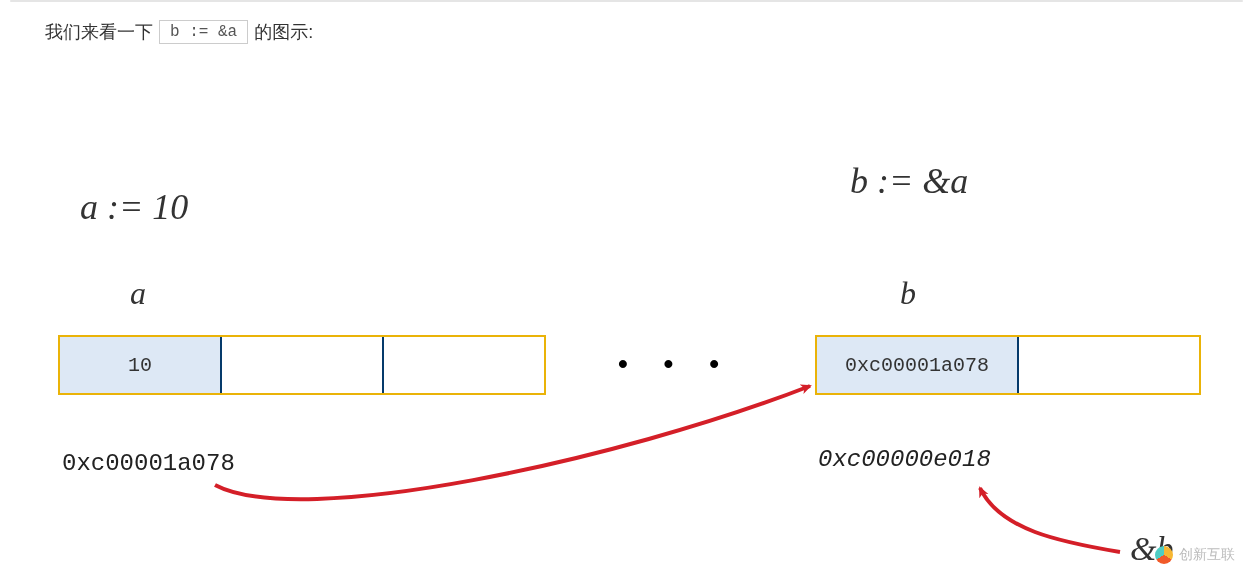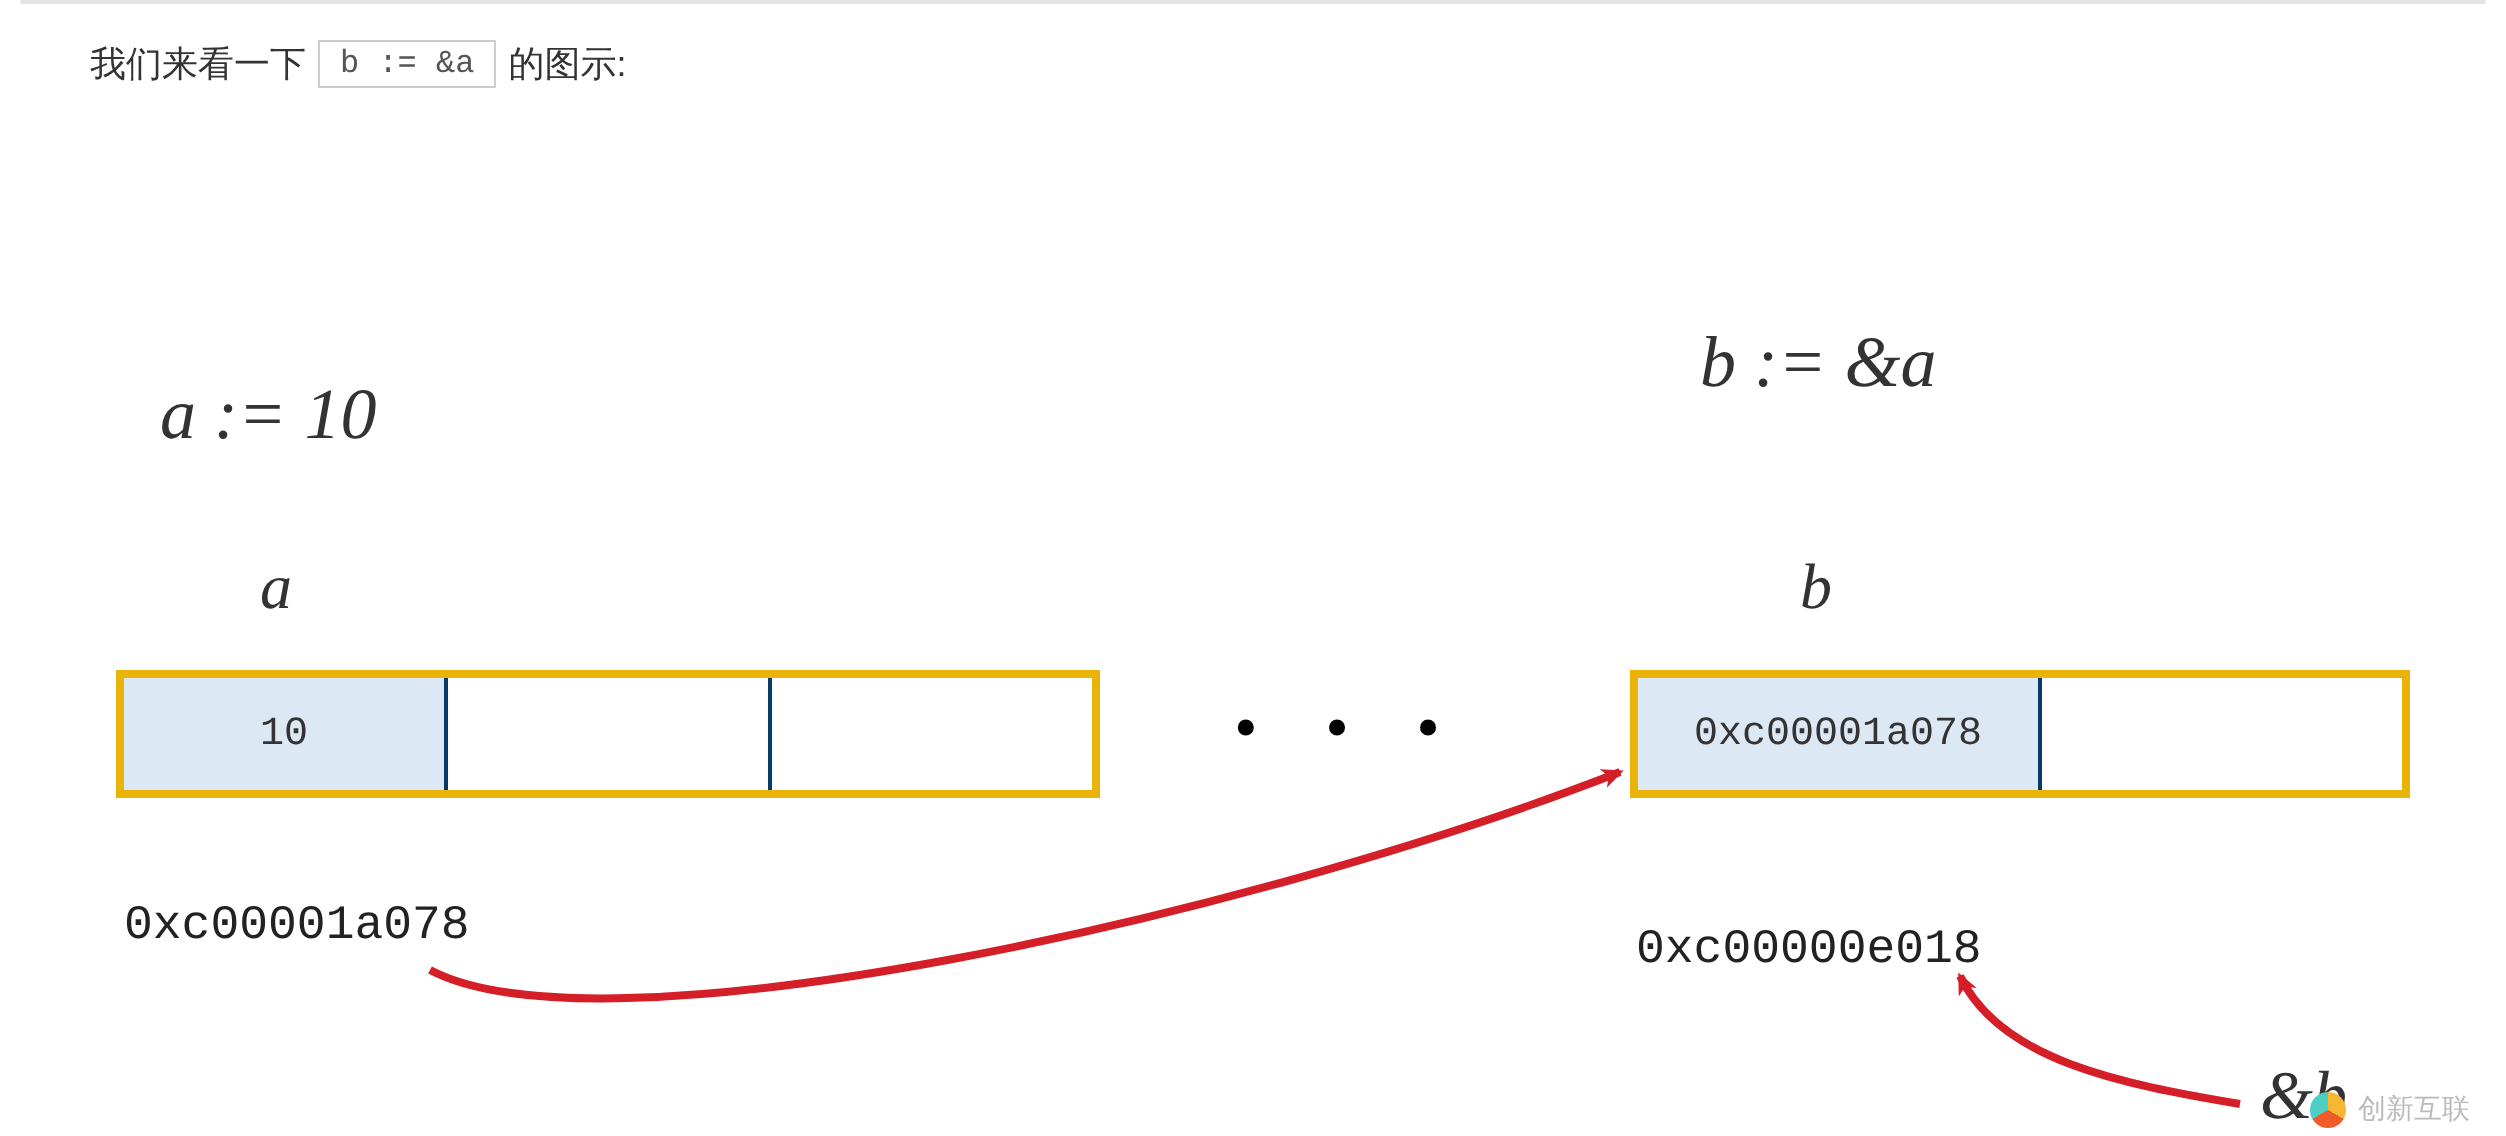--- a/index.html
+++ b/index.html
@@ -5,21 +5,21 @@
   html,body{margin:0;padding:0;font-family:"Microsoft YaHei",Arial,sans-serif;background:#fff;color:#333;}
   .page{position:relative;width:1253px;height:568px;}
   .top-border{position:absolute;top:0;left:10px;right:10px;height:2px;background:#e5e5e5;border-radius:1px;}
   .intro{position:absolute;top:20px;left:14px;font-size:18px;color:#333;display:flex;align-items:center;gap:6px;margin-left:31px;}
   .code-box{display:inline-block;border:1px solid #ccc;padding:2px 10px;font-family:"Consolas","Courier New",monospace;font-size:16px;color:#555;background:#fff;}
   .diagram{position:absolute;top:90px;left:0;width:1253px;height:478px;}
   .hand{font-family:"Comic Sans MS","Segoe Script","Bradley Hand",cursive;}
   .mono{font-family:"Consolas","Courier New",monospace;}
   .decl{position:absolute;font-size:36px;font-style:italic;font-weight:500;}
   .var-label{position:absolute;font-size:32px;font-style:italic;}
-  .memory{position:absolute;display:flex;border:4px solid #eab308;}
+  .memory{position:absolute;display:flex;border:2px solid #eab308;}
   .cell{width:160px;height:56px;border-right:2px solid #053a6b;display:flex;align-items:center;justify-content:center;font-size:20px;}
   .cell:last-child{border-right:none;}
   .cell.filled{background:#dde8f5;}
   .addr{position:absolute;font-size:24px;color:#222;}
   .dots{position:absolute;font-size:28px;font-weight:bold;letter-spacing:14px;color:#000;}
   .watermark{position:absolute;right:18px;bottom:4px;font-size:14px;color:#bbb;display:flex;align-items:flex-start;gap:6px;padding-left:16px;}
   .wm-icon{width:18px;height:18px;border-radius:50%;background:conic-gradient(#f7b733 0 120deg,#f15a29 120deg 240deg,#4ecdc4 240deg 360deg);}
   svg.arrows{position:absolute;top:0;left:0;width:100%;height:100%;pointer-events:none;}
   .amp-b{position:absolute;font-size:34px;font-style:italic;}
 </style>
@@ -50,21 +50,21 @@
     </div>
 
     <div class="dots" style="top:258px;left:618px;">• • •</div>
 
     <div class="memory" style="top:245px;left:815px;">
       <div class="cell filled mono" style="width:200px;">0xc00001a078</div>
       <div class="cell" style="width:180px;"></div>
     </div>
 
     <div class="addr mono" style="top:360px;left:62px;">0xc00001a078</div>
-    <div class="addr mono" style="top:372px;left:818px;">0xc00000e018</div>
+    <div class="addr mono" style="top:356px;left:818px;font-style:italic;">0xc00000e018</div>
 
     <div class="amp-b hand" style="top:440px;left:1130px;">&amp;b</div>
 
     <svg class="arrows" viewBox="0 0 1253 478">
       <defs>
         <marker id="arrowhead" markerWidth="12" markerHeight="12" refX="9" refY="5" orient="auto" markerUnits="userSpaceOnUse">
           <path d="M0,0 L11,5 L0,10 L3,5 Z" fill="#d41f28"></path>
         </marker>
       </defs>
 

